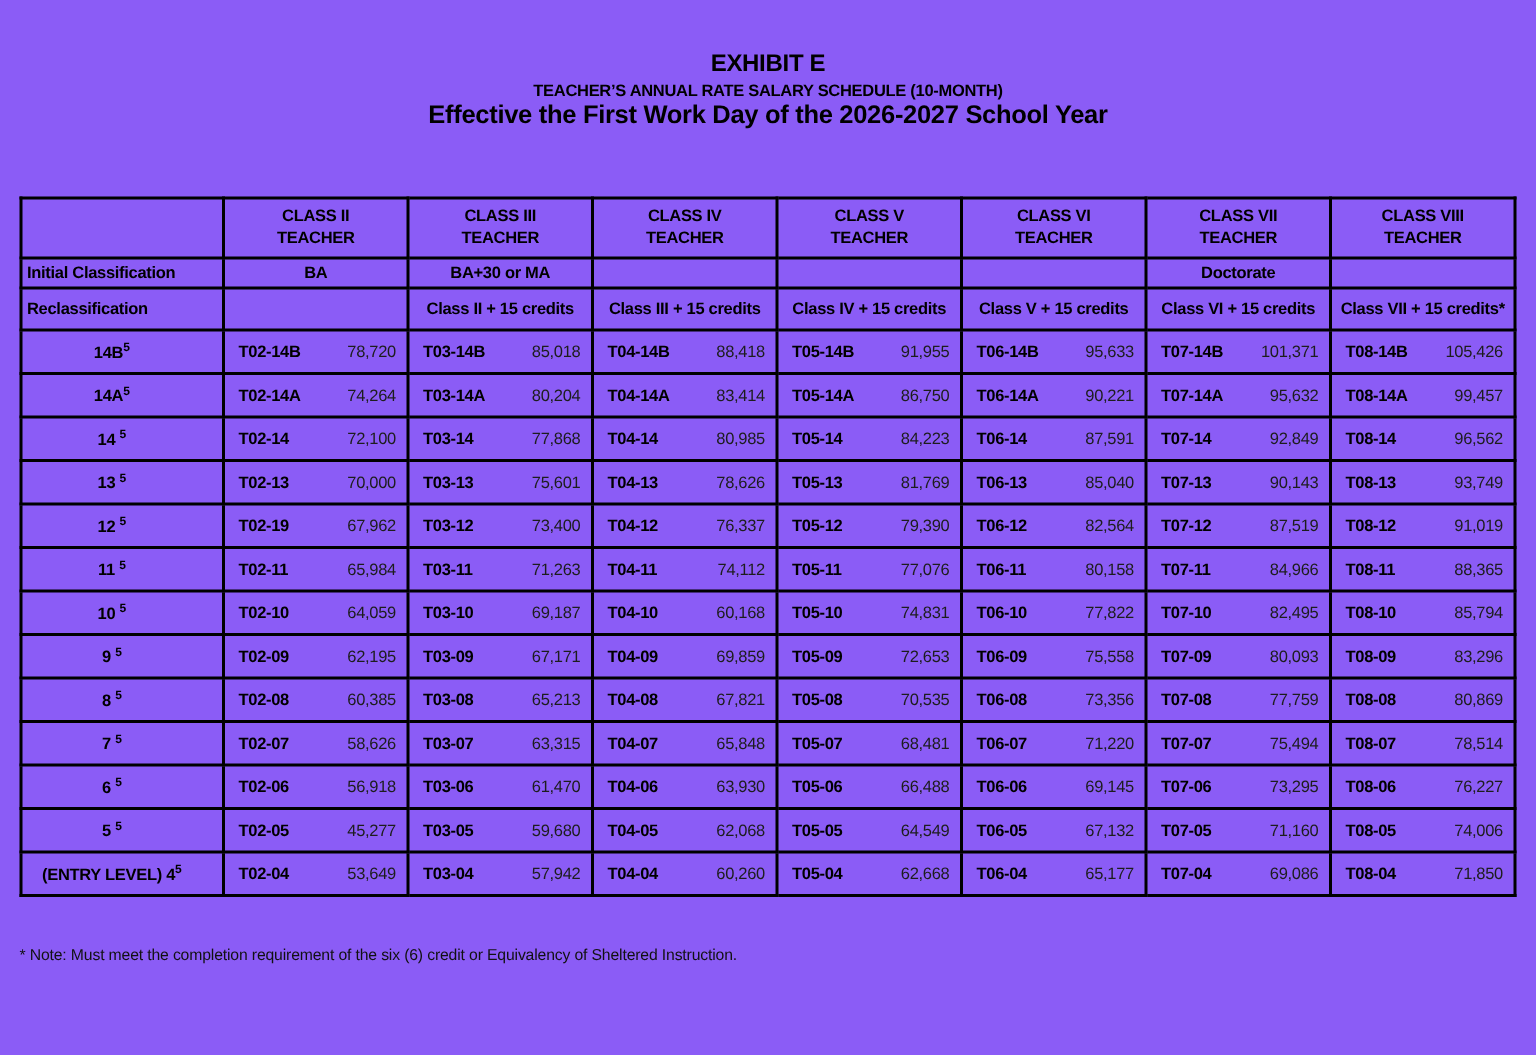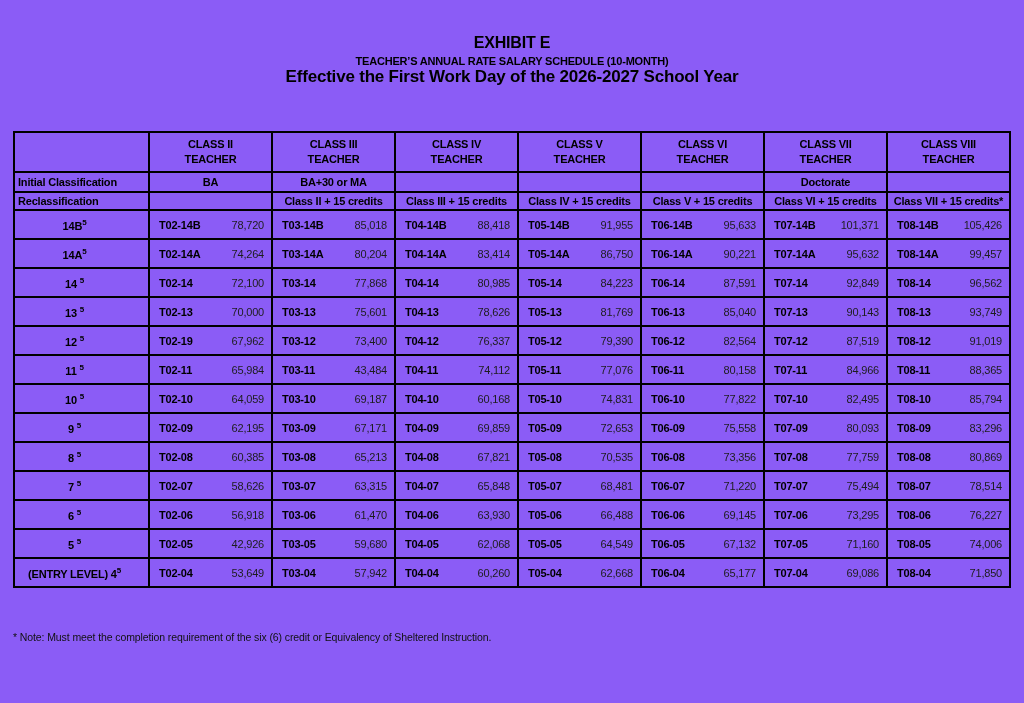--- a/index.html
+++ b/index.html
@@ -29,21 +29,21 @@
     border: 2px solid #000;
     font-size: 11px;
     vertical-align: middle;
     overflow: hidden;
     white-space: nowrap;
   }
   th.class-head { height: 40px; font-weight: bold; text-align: center; line-height: 1.35; padding: 2px 0; }
   th.corner { height: 40px; }
   td.row-head-label { height: 20px; font-weight: bold; text-align: left; padding-left: 3px; }
   td.mid-val { height: 20px; font-weight: bold; text-align: center; }
-  tr.reclass td { height: 18px; }
+  tr.reclass td { height: 28px; }
   tbody td { height: 29px; }
   td.step-cell { text-align: center; font-weight: bold; padding-right: 14px; }
   td.step-cell sup { font-size: 8px; }
   td.data-cell { padding: 0 7px 0 9px; }
   td.data-cell .cellwrap { display: flex; justify-content: space-between; align-items: center; }
   .code { font-weight: bold; color: #000; }
   .salary-num { font-weight: normal; color: #1d1d1d; }
 
   .footnotes { position: absolute; left: 13px; top: 630px; width: 1000px; font-size: 10.5px; color: #111; letter-spacing: -0.1px; }
   .footnote { line-height: 1.35; }
@@ -354,21 +354,21 @@
       <td class="step-cell"><span class="step">11 </span><sup class="step-sup">5</sup></td>
     <td class="data-cell">
             <div class="cellwrap">
               <span class="code">T02-11</span>
               <span class="salary-num">65,984</span>
             </div>
           </td>
           <td class="data-cell">
             <div class="cellwrap">
               <span class="code">T03-11</span>
-              <span class="salary-num">43,484</span>
+              <span class="salary-num">71,263</span>
             </div>
           </td>
           <td class="data-cell">
             <div class="cellwrap">
               <span class="code">T04-11</span>
               <span class="salary-num">74,112</span>
             </div>
           </td>
           <td class="data-cell">
             <div class="cellwrap">
@@ -618,21 +618,21 @@
               <span class="code">T08-06</span>
               <span class="salary-num">76,227</span>
             </div>
           </td>
         </tr>
         <tr>
       <td class="step-cell"><span class="step">5 </span><sup class="step-sup">5</sup></td>
     <td class="data-cell">
             <div class="cellwrap">
               <span class="code">T02-05</span>
-              <span class="salary-num">42,926</span>
+              <span class="salary-num">45,277</span>
             </div>
           </td>
           <td class="data-cell">
             <div class="cellwrap">
               <span class="code">T03-05</span>
               <span class="salary-num">59,680</span>
             </div>
           </td>
           <td class="data-cell">
             <div class="cellwrap">

